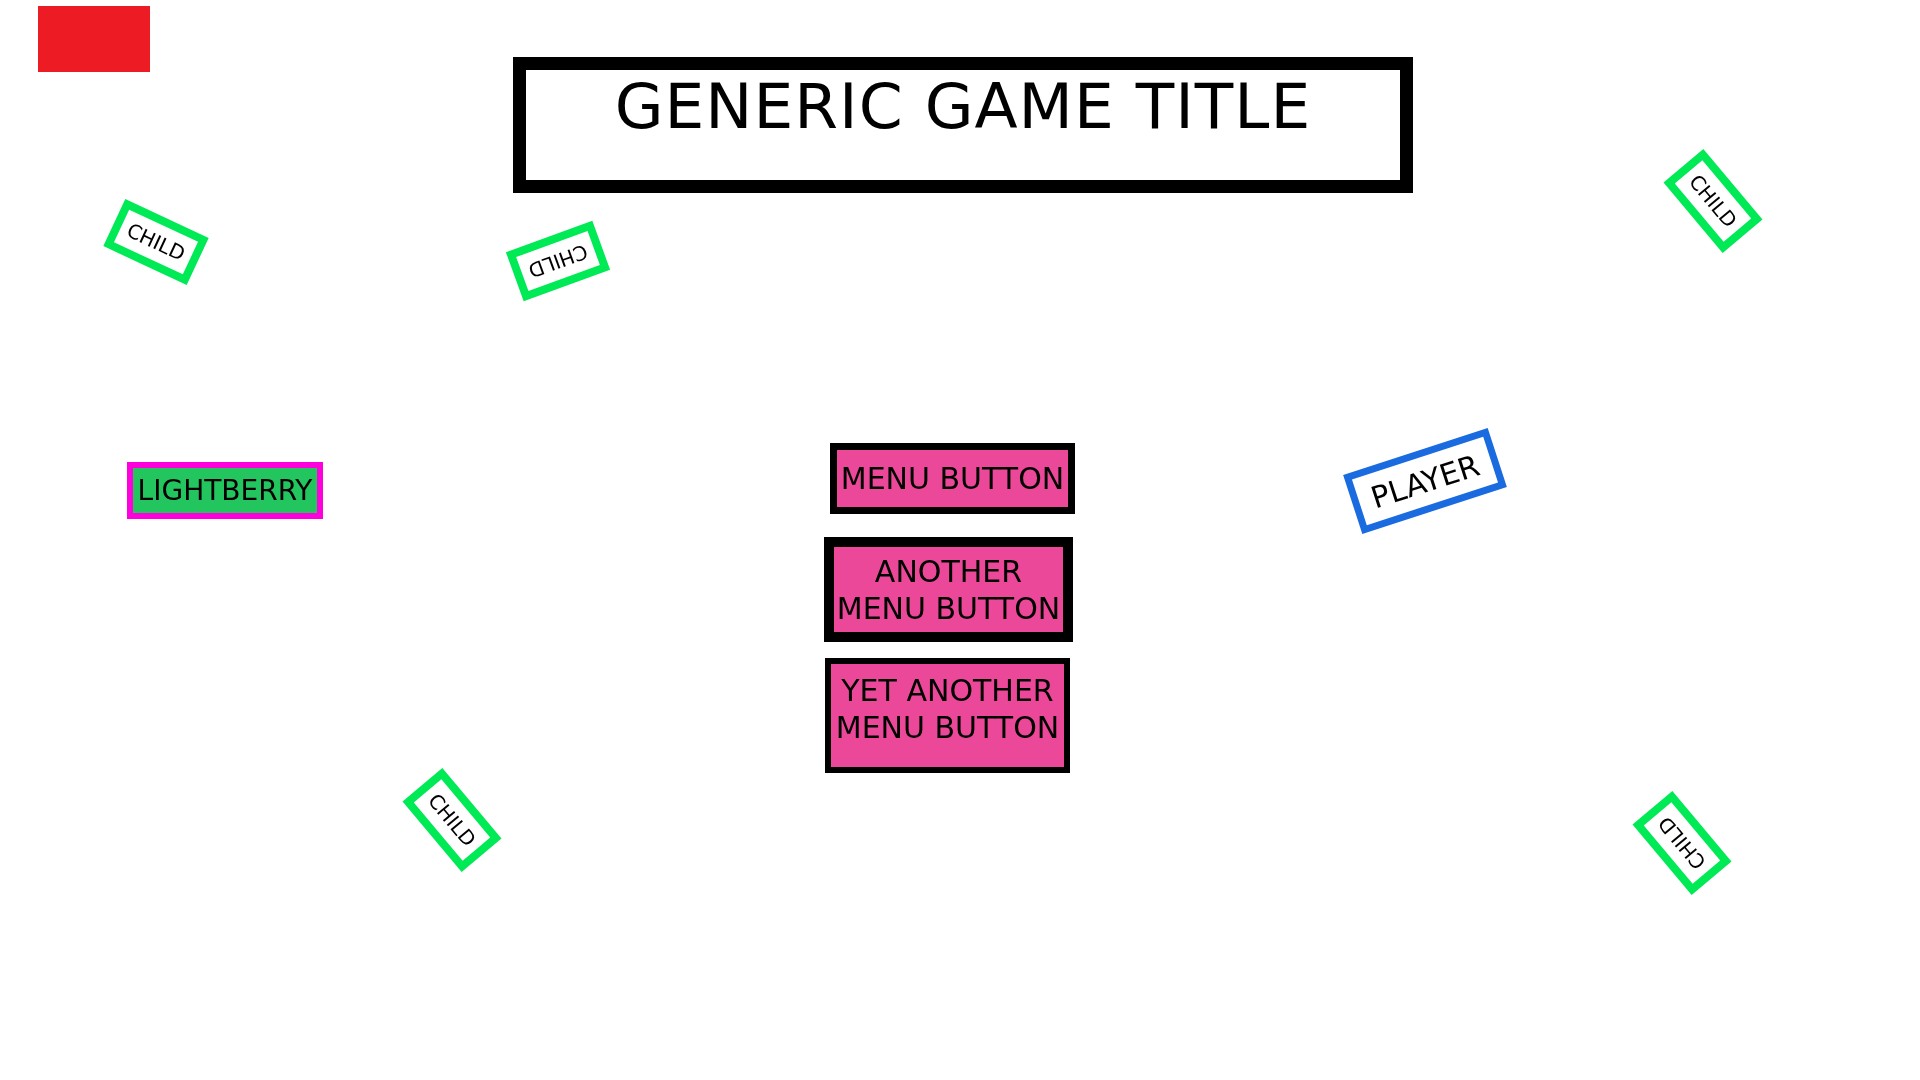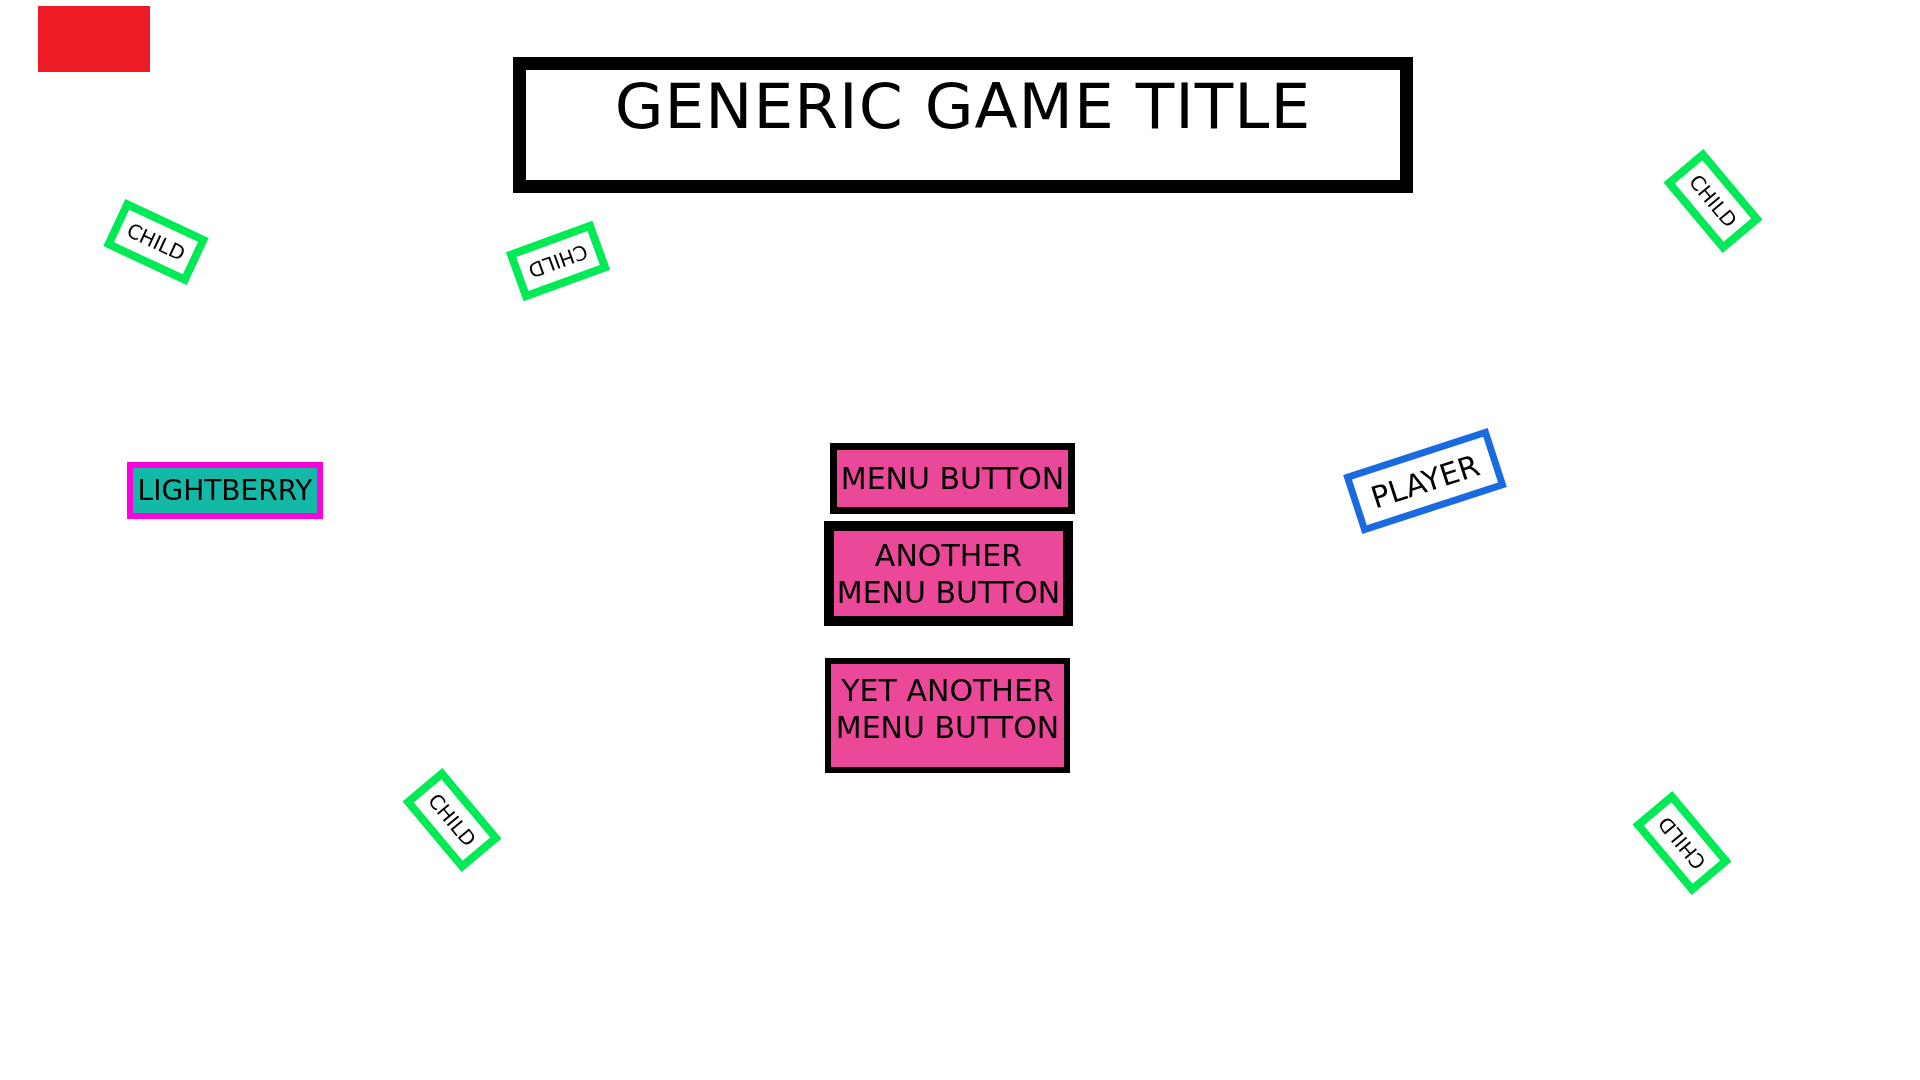--- a/index.html
+++ b/index.html
@@ -18,26 +18,26 @@
     display:flex;align-items:flex-start;justify-content:center;background:#fff;
   }
   .title-box span{font-size:63px;letter-spacing:1px;white-space:nowrap;}
 
   
   .btn{
     background:#ec4899;border:7px solid #000;display:flex;align-items:center;justify-content:center;
     text-align:center;font-size:30px;line-height:37px;white-space:pre-line;
   }
   .btn-1{left:830px;top:443px;width:245px;height:71px;}
-  .btn-2{left:824px;top:521px;width:249px;height:105px;border-width:10px;}
+  .btn-2{left:824px;top:537px;width:249px;height:105px;border-width:10px;}
   .btn-3{left:825px;top:658px;width:245px;height:115px;border-width:6px;align-items:flex-start;padding-top:8px;}
 
   
   .lightberry{
-    left:127px;top:462px;width:196px;height:57px;border:6px solid #ff00dc;background:#14b8a6;
+    left:127px;top:462px;width:196px;height:57px;border:6px solid #ff00dc;background:#22c55e;
     display:flex;align-items:center;justify-content:center;font-size:28px;white-space:nowrap;
   }
 
   
   .player{
     left:1349px;top:450px;width:152px;height:62px;border:7px solid #1a6be0;background:#fff;
     display:flex;align-items:center;justify-content:center;font-size:30px;transform:rotate(-18deg);
   }
 
   

